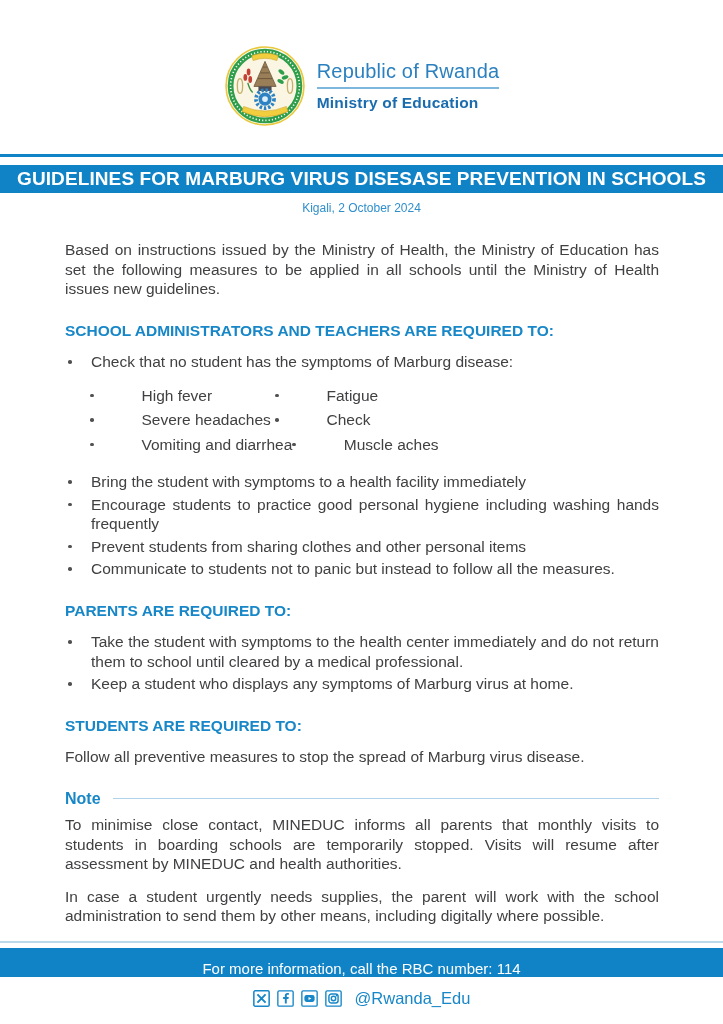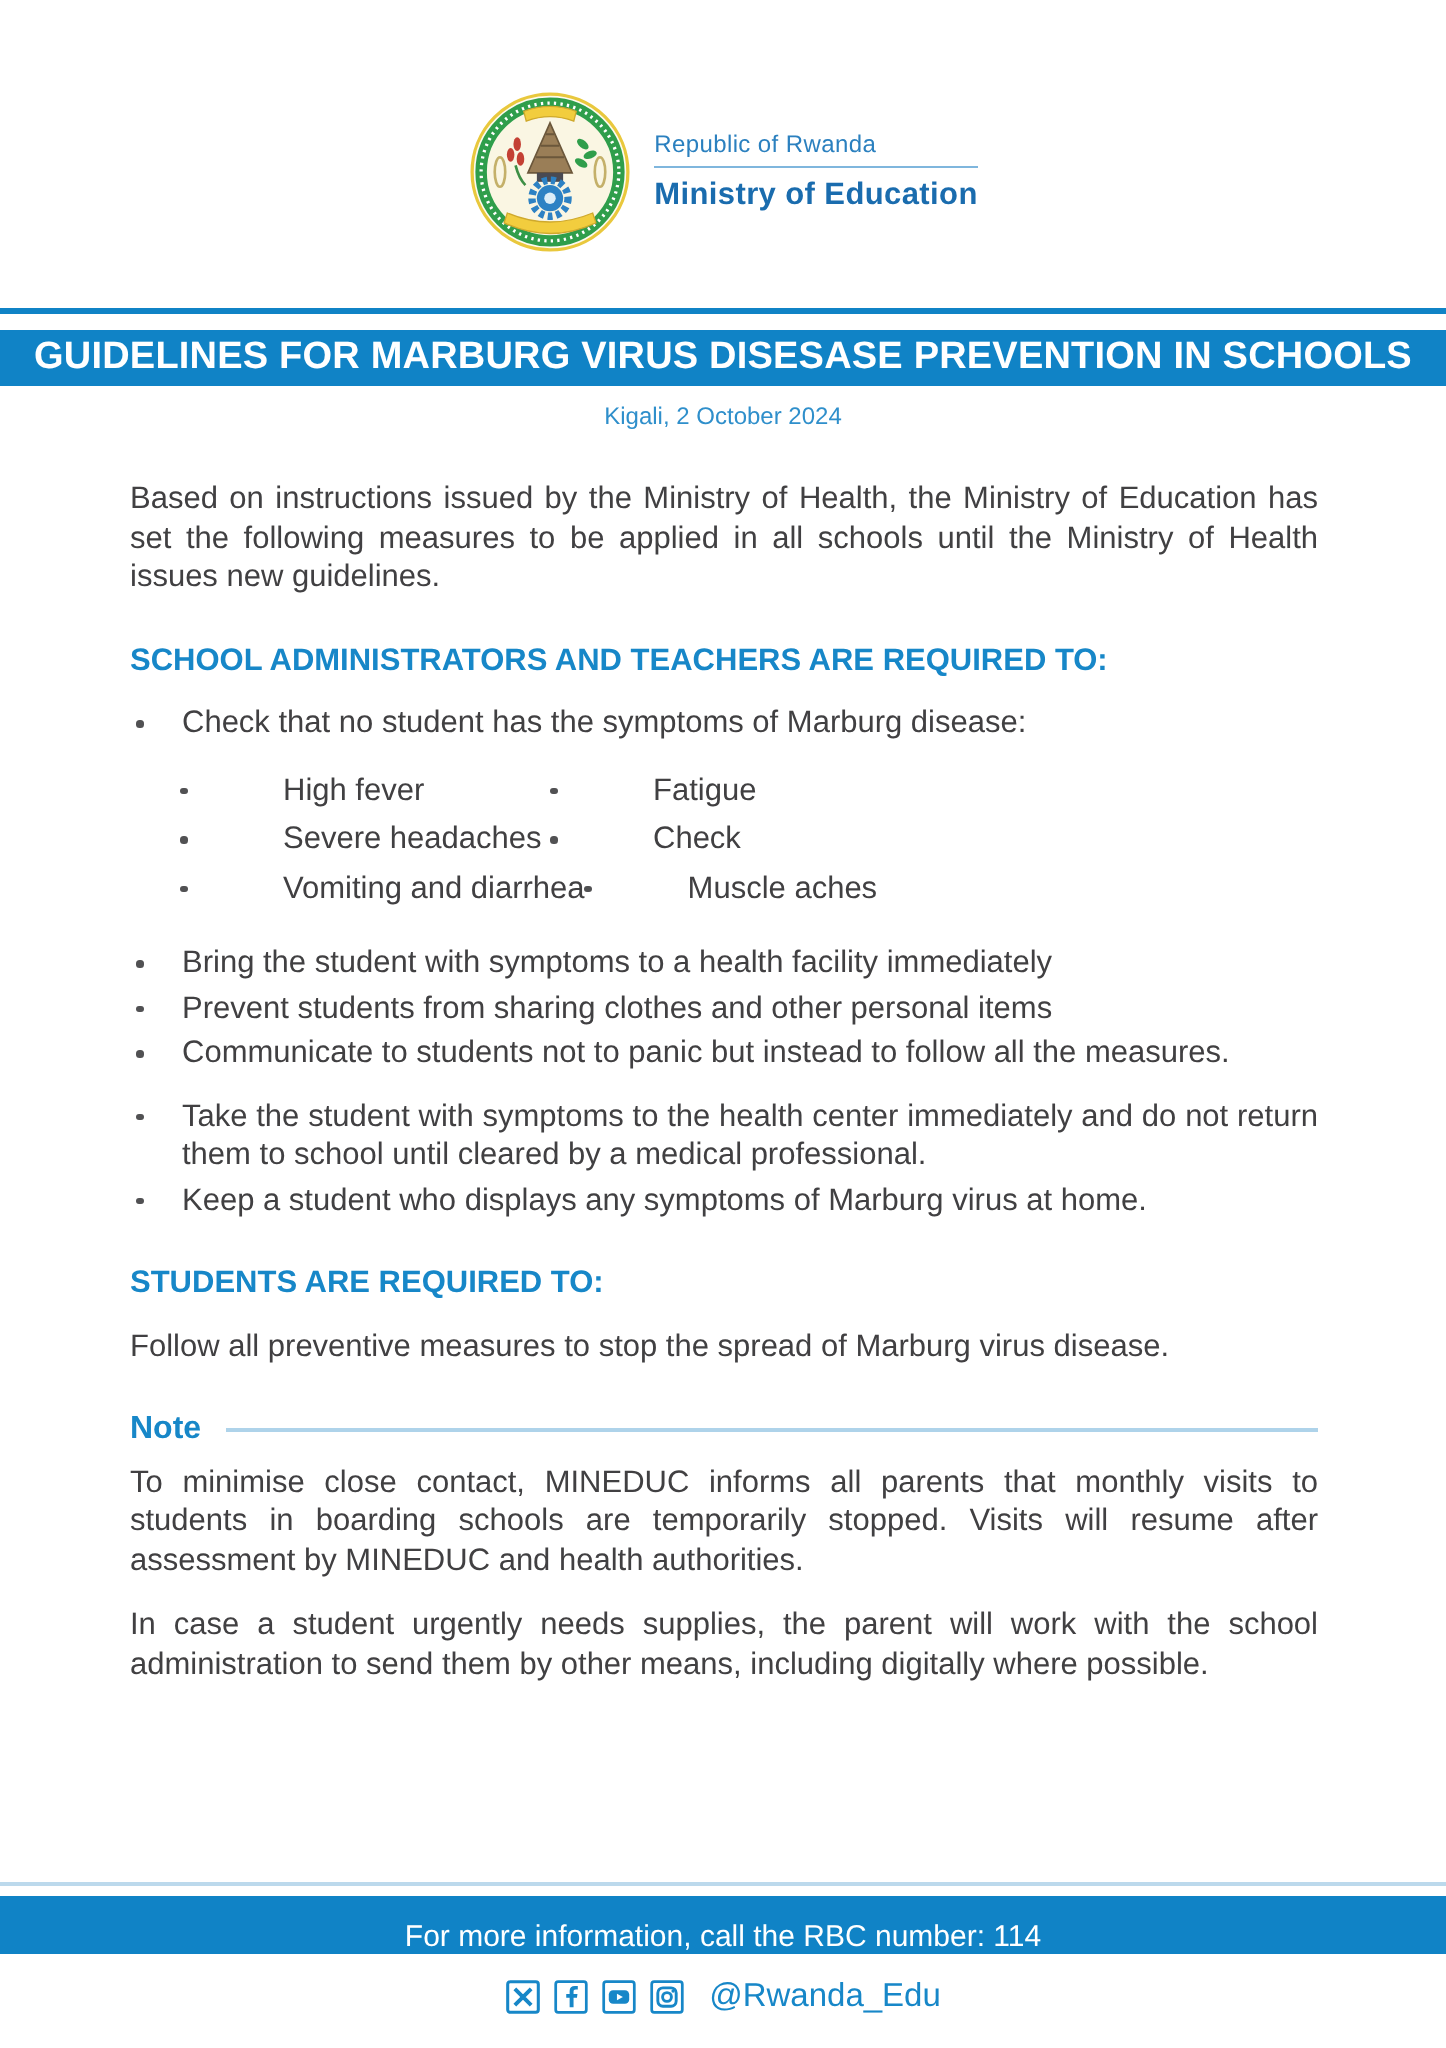--- a/index.html
+++ b/index.html
@@ -12,21 +12,21 @@
   *{box-sizing:border-box;}
   html,body{margin:0;padding:0;background:#ffffff;}
   .page{
     width:723px;height:1024px;position:relative;background:#fff;overflow:hidden;
     font-family:"Liberation Sans","DejaVu Sans",sans-serif;color:var(--body-text);
   }
   
   .letterhead{padding-top:45px;display:flex;justify-content:center;align-items:center;gap:11px;}
   .emblem{width:82px;height:82px;flex:0 0 auto;}
   .ministry-block{display:flex;flex-direction:column;justify-content:center;}
-  .republic{font-size:12px;color:#2b80bf;letter-spacing:.2px;}
+  .republic{font-size:20px;color:#2b80bf;letter-spacing:.2px;}
   .ministry-rule{height:1.5px;background:#7fb6dd;margin:4px 0 5px;}
   .ministry{font-size:15.5px;font-weight:bold;color:#1a6cae;letter-spacing:.2px;}
   .top-rule{height:3px;background:var(--banner-blue);margin-top:27px;}
   .title-bar{
     height:28px;margin-top:8px;background:var(--banner-blue);
     display:flex;align-items:center;justify-content:center;
   }
   .title-bar span{color:#fff;font-weight:bold;font-size:19px;letter-spacing:.1px;}
   .dateline{margin-top:8px;text-align:center;font-size:12px;color:var(--date-blue);}
   
@@ -157,28 +157,33 @@
       </div>
     </div>
 
     <div class="list" style="margin-top:18px;">
       <div class="li main">
         <span class="dot"></span>
         <span class="li-text">Bring the student with symptoms to a health facility immediately</span>
       </div>
       <div class="li main">
         <span class="dot"></span>
+        <span class="li-text">Encourage students to practice good personal hygiene including washing hands frequently</span>
+      </div>
+      <div class="li main">
+        <span class="dot"></span>
         <span class="li-text">Prevent students from sharing clothes and other personal items</span>
       </div>
       <div class="li main">
         <span class="dot"></span>
         <span class="li-text">Communicate to students not to panic but instead to follow all the measures.</span>
       </div>
     </div>
 
+    <div class="sec-heading">PARENTS ARE REQUIRED TO:</div>
 
     <div class="list">
       <div class="li main">
         <span class="dot"></span>
         <span class="li-text">Take the student with symptoms to the health center immediately and do not return them to school until cleared by a medical professional.</span>
       </div>
       <div class="li main">
         <span class="dot"></span>
         <span class="li-text">Keep a student who displays any symptoms of Marburg virus at home.</span>
       </div>

